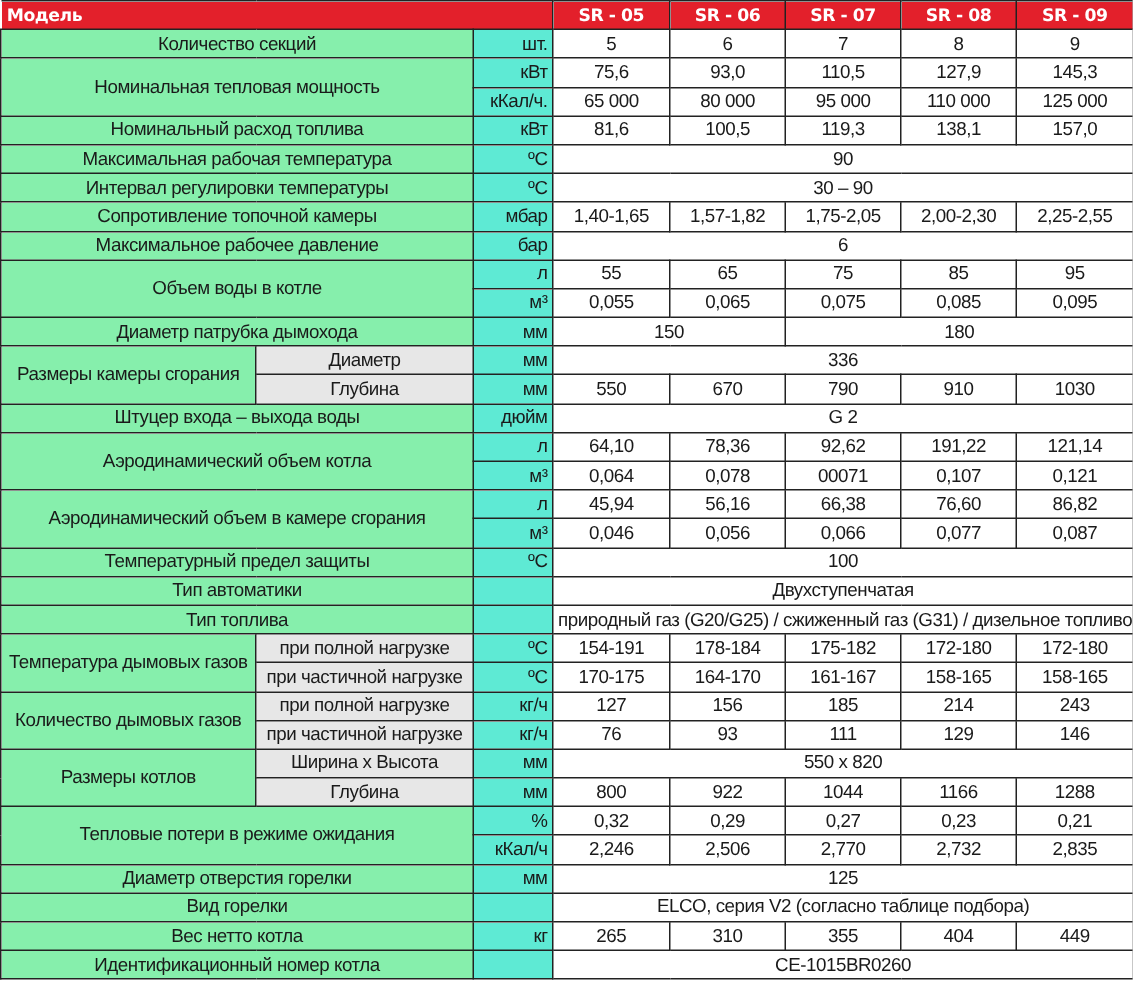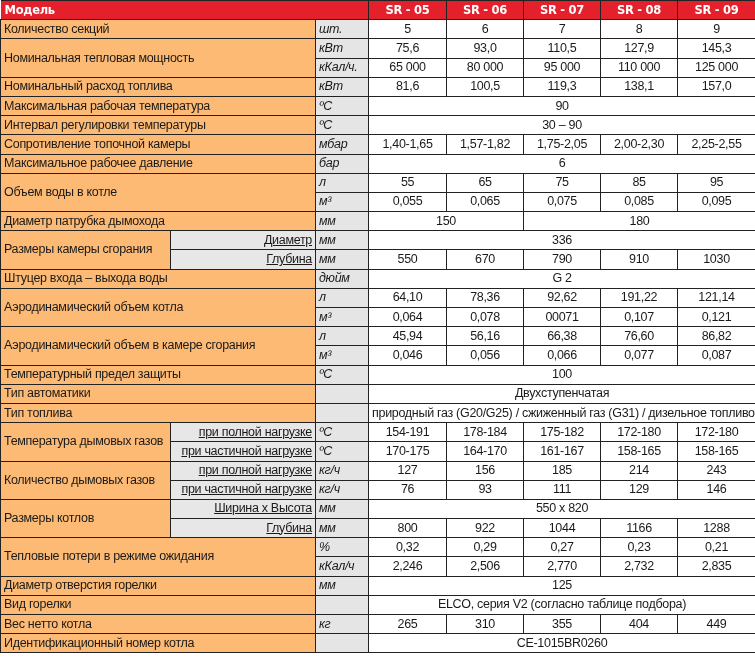--- a/index.html
+++ b/index.html
@@ -27,23 +27,23 @@
     font-weight: bold;
     font-family: "DejaVu Sans", sans-serif;
     font-size: 11.5px;
     text-align: center;
     border-left: 1px solid #ffffff;
     border-right: 1px solid #ffffff;
     border-top: none;
     border-bottom: 1px solid #222;
   }
   th.hdr.first { text-align: left; padding-left: 4px; border-left: none; }
-  td.lbl { background: #fdba74; text-align: left; padding-left: 4px; }
-  td.sub { background: #e7e7e7; text-align: right; padding-left: 4px; text-decoration: underline; }
-  td.unit { background: #e5e5e5; text-align: left; font-style: italic; }
+  td.lbl { background: #86efac; text-align: center; padding-left: 4px; }
+  td.sub { background: #e7e7e7; text-align: center; padding-left: 4px; }
+  td.unit { background: #5eead4; text-align: right; }
   td.val { background: #ffffff; text-align: center; }
 </style>
 </head>
 <body>
 
 <table class="spec">
   <colgroup>
     <col style="width:170px">
       <col style="width:145px">
       <col style="width:53px">

